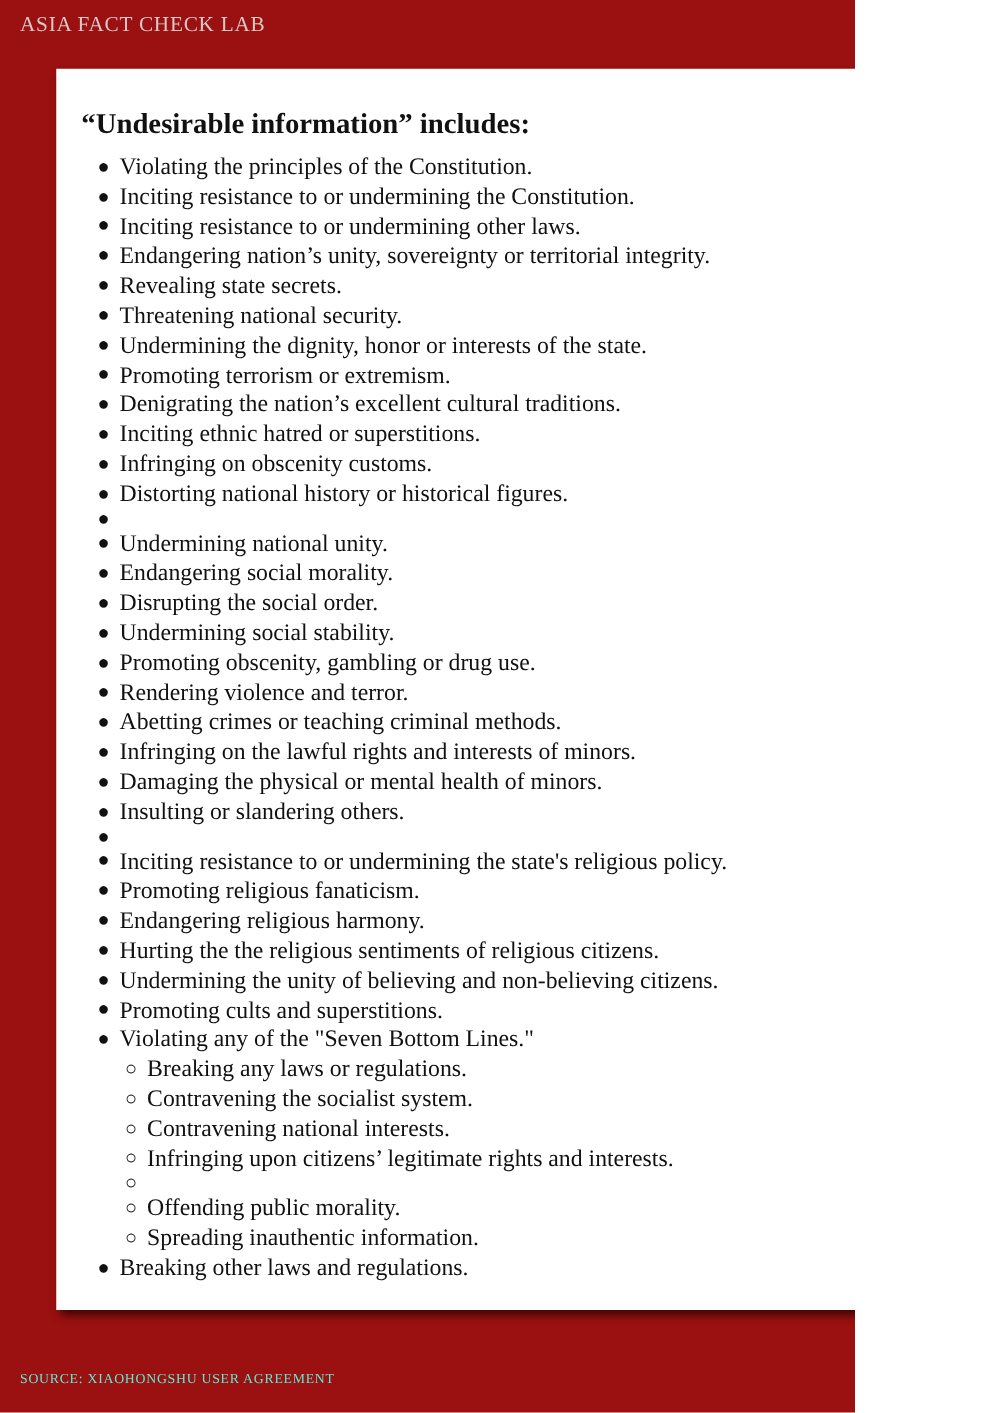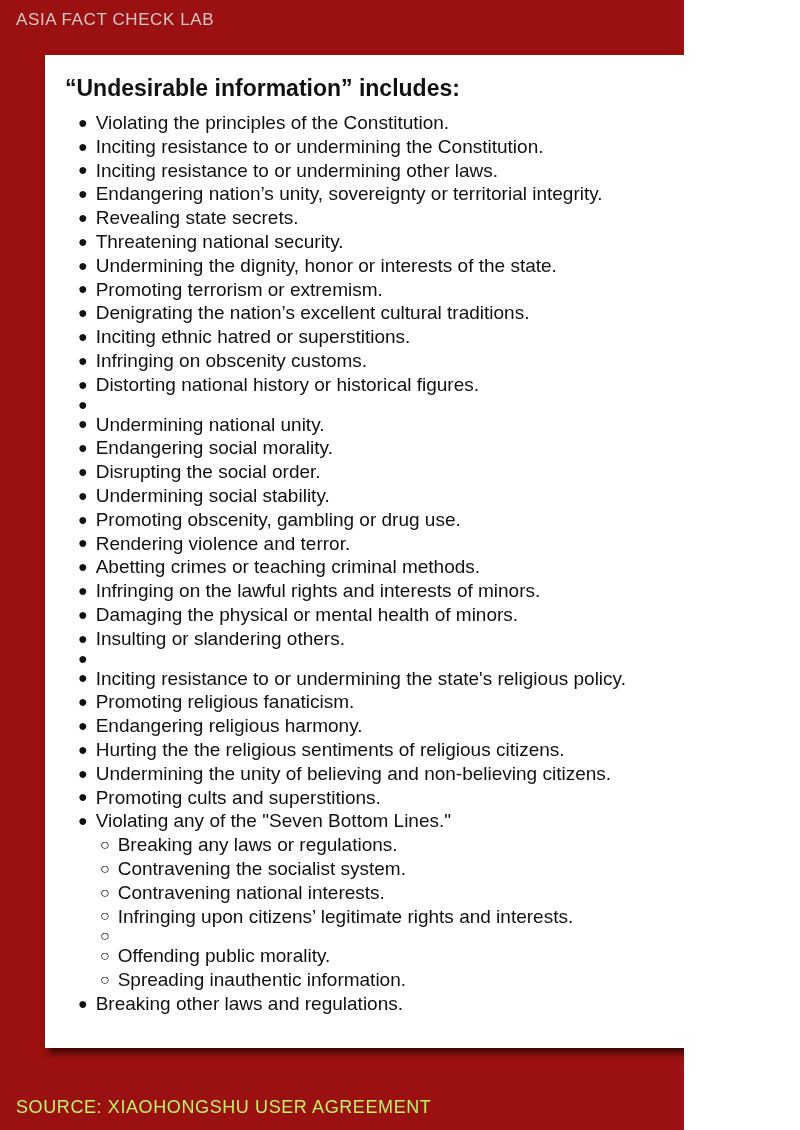--- a/index.html
+++ b/index.html
@@ -1,41 +1,41 @@
 <!DOCTYPE html>
 <html><head>
 <meta charset="utf-8">
 <style>
   html, body { margin: 0; padding: 0; }
   .page {
     position: relative;
     width: 684px;
     height: 1130px;
     background: #9b1010;
-    font-family: Liberation Sans, sans-serif;
+    font-family: Liberation Serif, serif;
     overflow: hidden;
   }
   .brand-header {
     position: absolute;
     left: 16px;
     top: 10px;
     font-size: 17px;
     letter-spacing: 0.6px;
     color: #d8c7c7;
   }
   .card {
     position: absolute;
     left: 45px;
     top: 55px;
     width: 710px;
     height: 993px;
     box-sizing: border-box;
     background: #ffffff;
     box-shadow: 4px 5px 7px rgba(25, 0, 0, 0.75);
-    padding: 19px 18px 10px 20px;
+    padding: 30px 18px 10px 20px;
     overflow: hidden;
   }
   .card-title {
     margin: 0 0 9px 0;
     font-size: 23px;
     line-height: 28px;
     font-weight: bold;
     color: #111111;
   }
   .list { }
@@ -53,23 +53,23 @@
   .bullet {
     flex: 0 0 auto;
     font-size: 16px;
     line-height: 1;
     color: #111111;
   }
   .source-footer {
     position: absolute;
     left: 16px;
     top: 1097px;
-    font-size: 18px;
+    font-size: 11px;
     letter-spacing: 0.6px;
-    color: #bef264;
+    color: #5eead4;
   }
 </style>
 </head>
 <body>
 
 <div class="page">
   <div class="brand-header">ASIA FACT CHECK LAB</div>
 
   <div class="card">
     <h1 class="card-title">“Undesirable information” includes:</h1>

